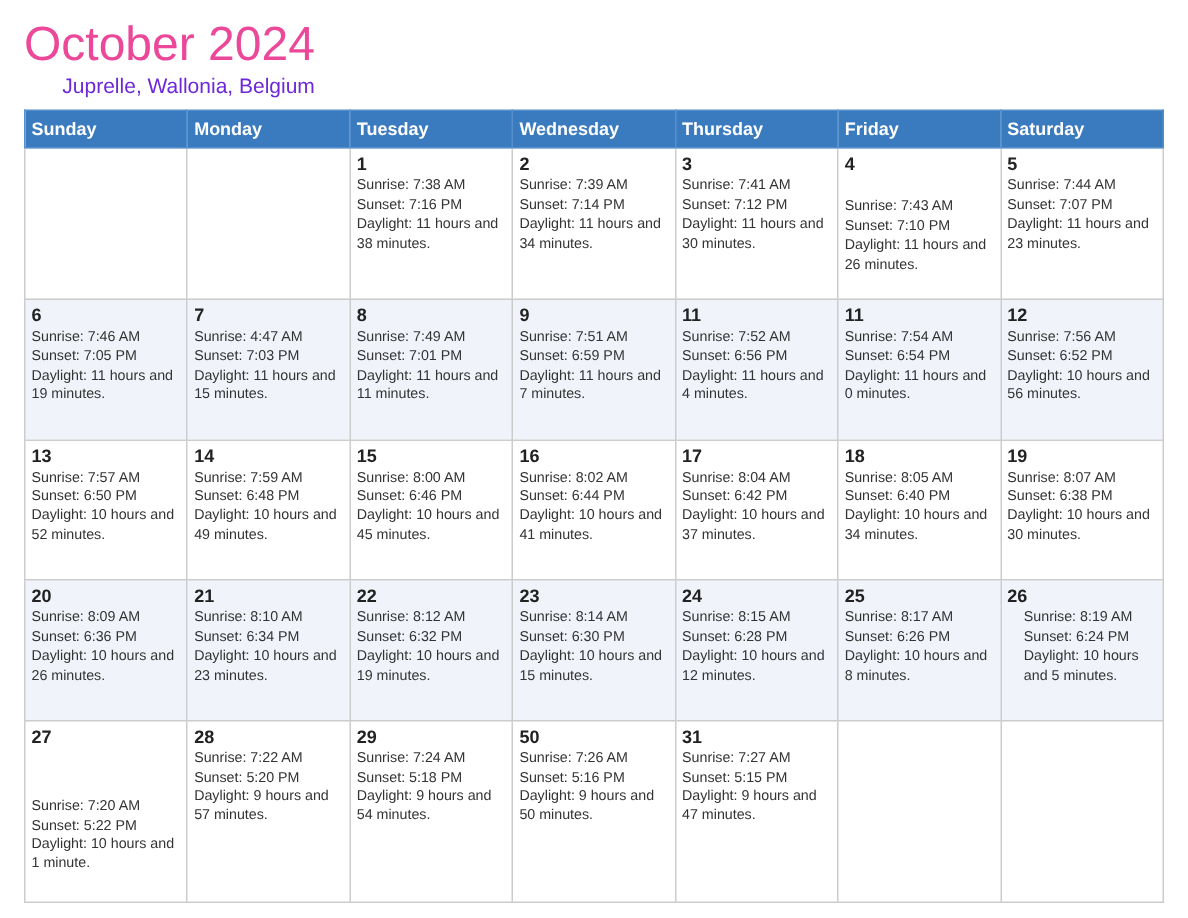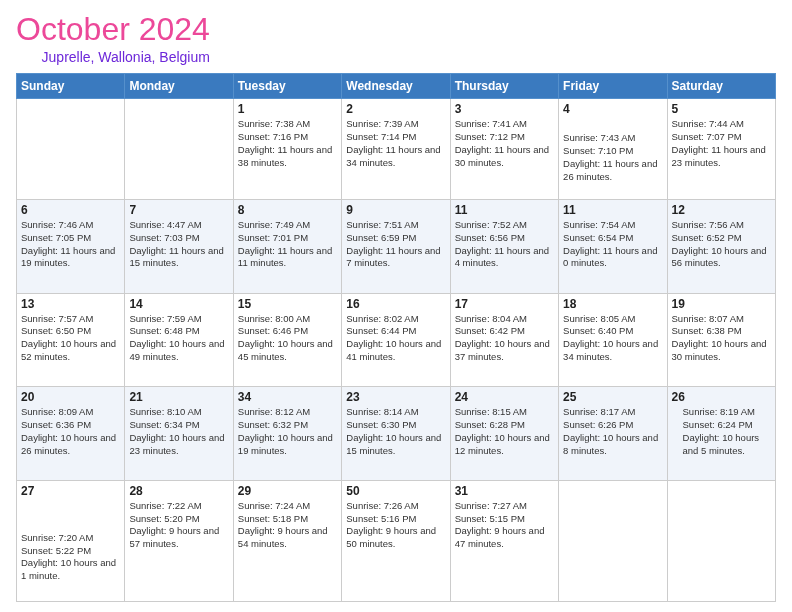--- a/index.html
+++ b/index.html
@@ -264,21 +264,21 @@
 Sunset: 6:36 PM
 Daylight: 10 hours and 26 minutes.</div>
           </td>
           <td>
             <span class="day-number">21</span>
             <div class="day-info" style="white-space: pre-line;">Sunrise: 8:10 AM
 Sunset: 6:34 PM
 Daylight: 10 hours and 23 minutes.</div>
           </td>
           <td>
-            <span class="day-number">34</span>
+            <span class="day-number">22</span>
             <div class="day-info" style="white-space: pre-line;">Sunrise: 8:12 AM
 Sunset: 6:32 PM
 Daylight: 10 hours and 19 minutes.</div>
           </td>
           <td>
             <span class="day-number">23</span>
             <div class="day-info" style="white-space: pre-line;">Sunrise: 8:14 AM
 Sunset: 6:30 PM
 Daylight: 10 hours and 15 minutes.</div>
           </td>

